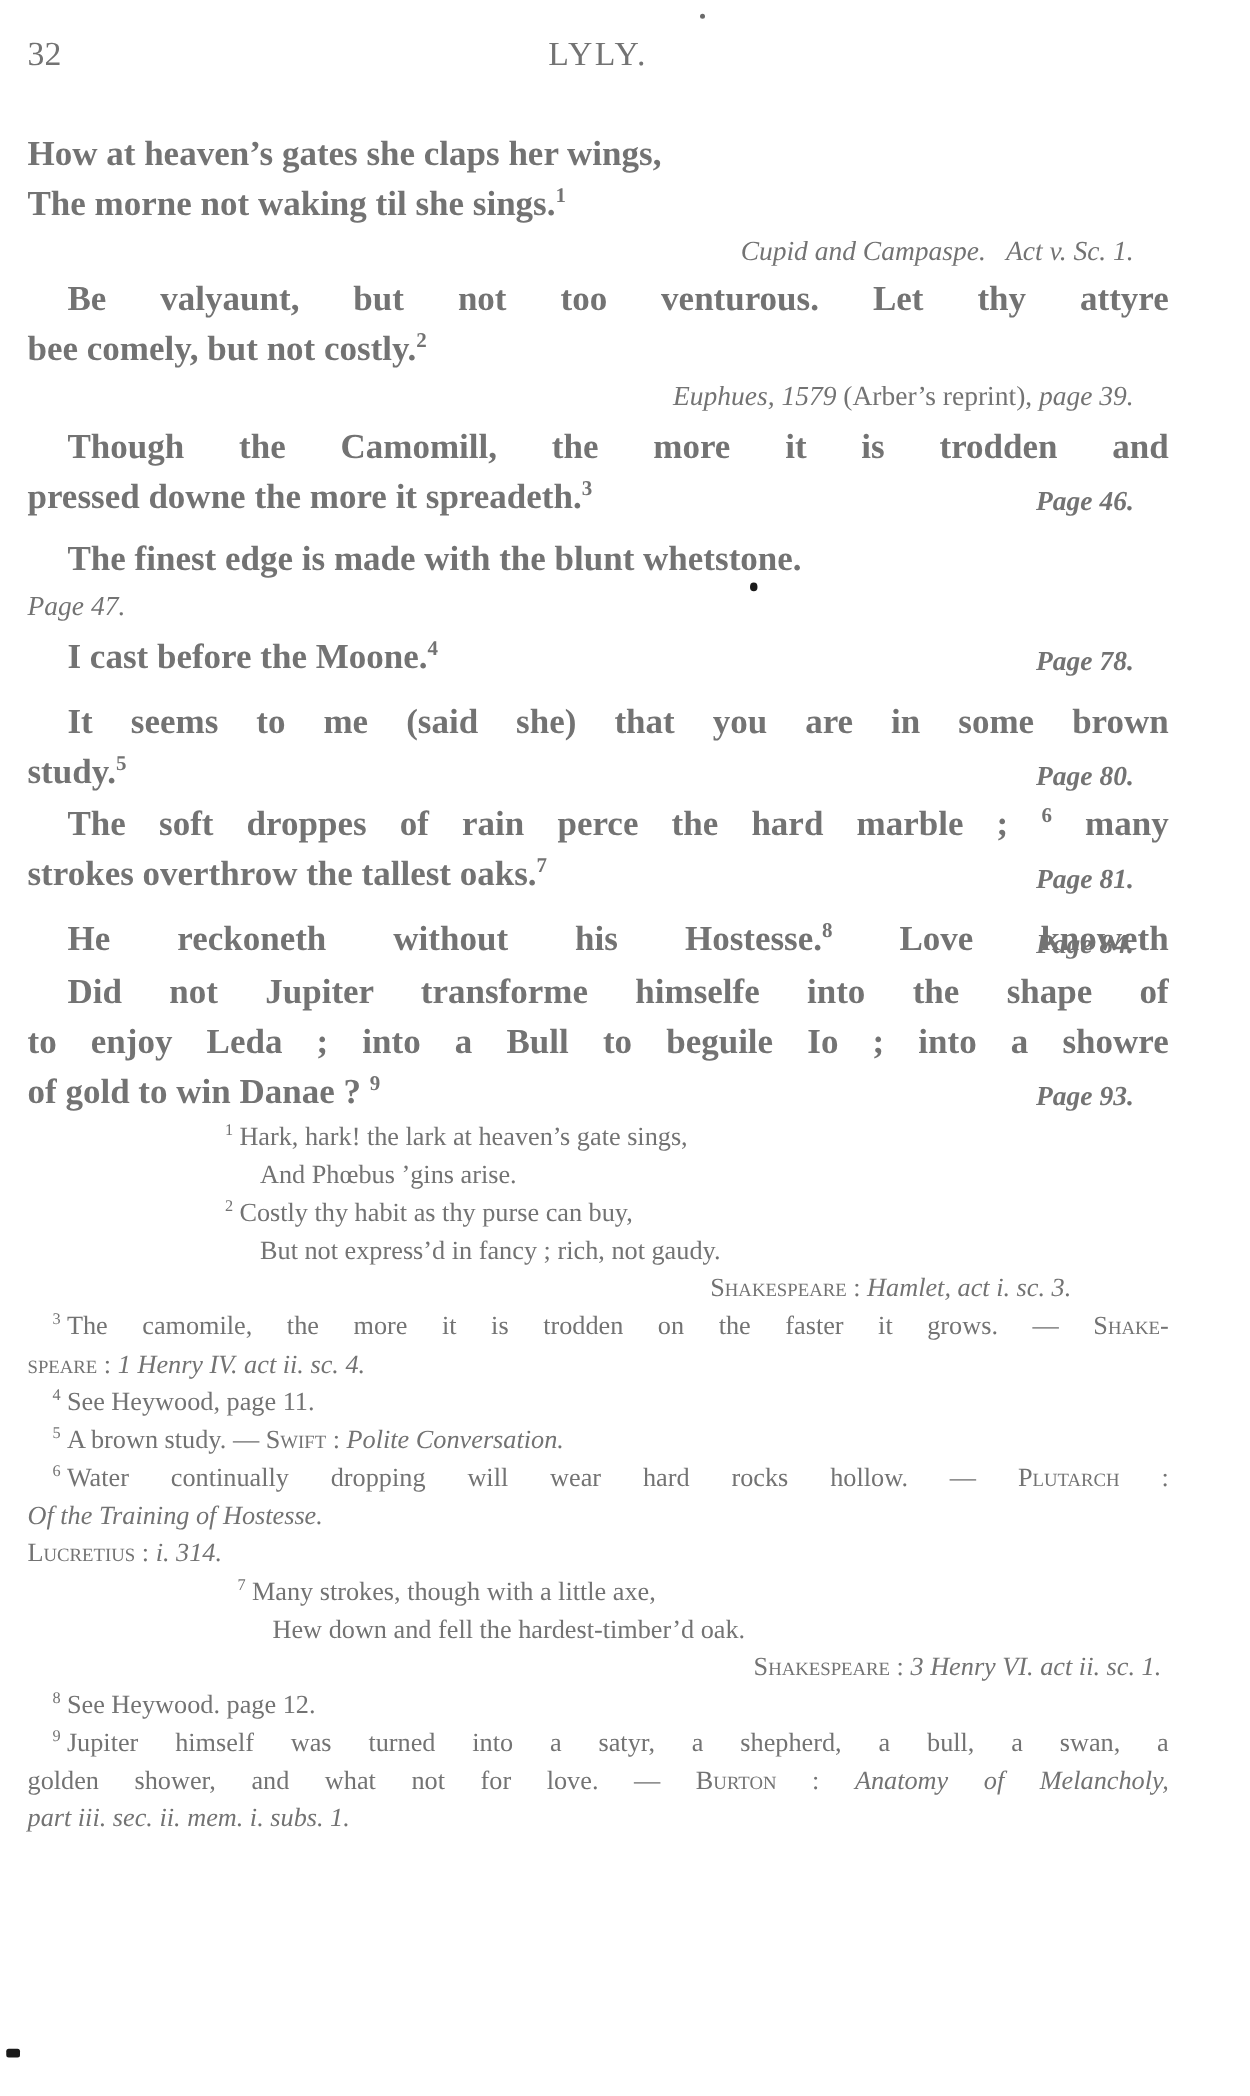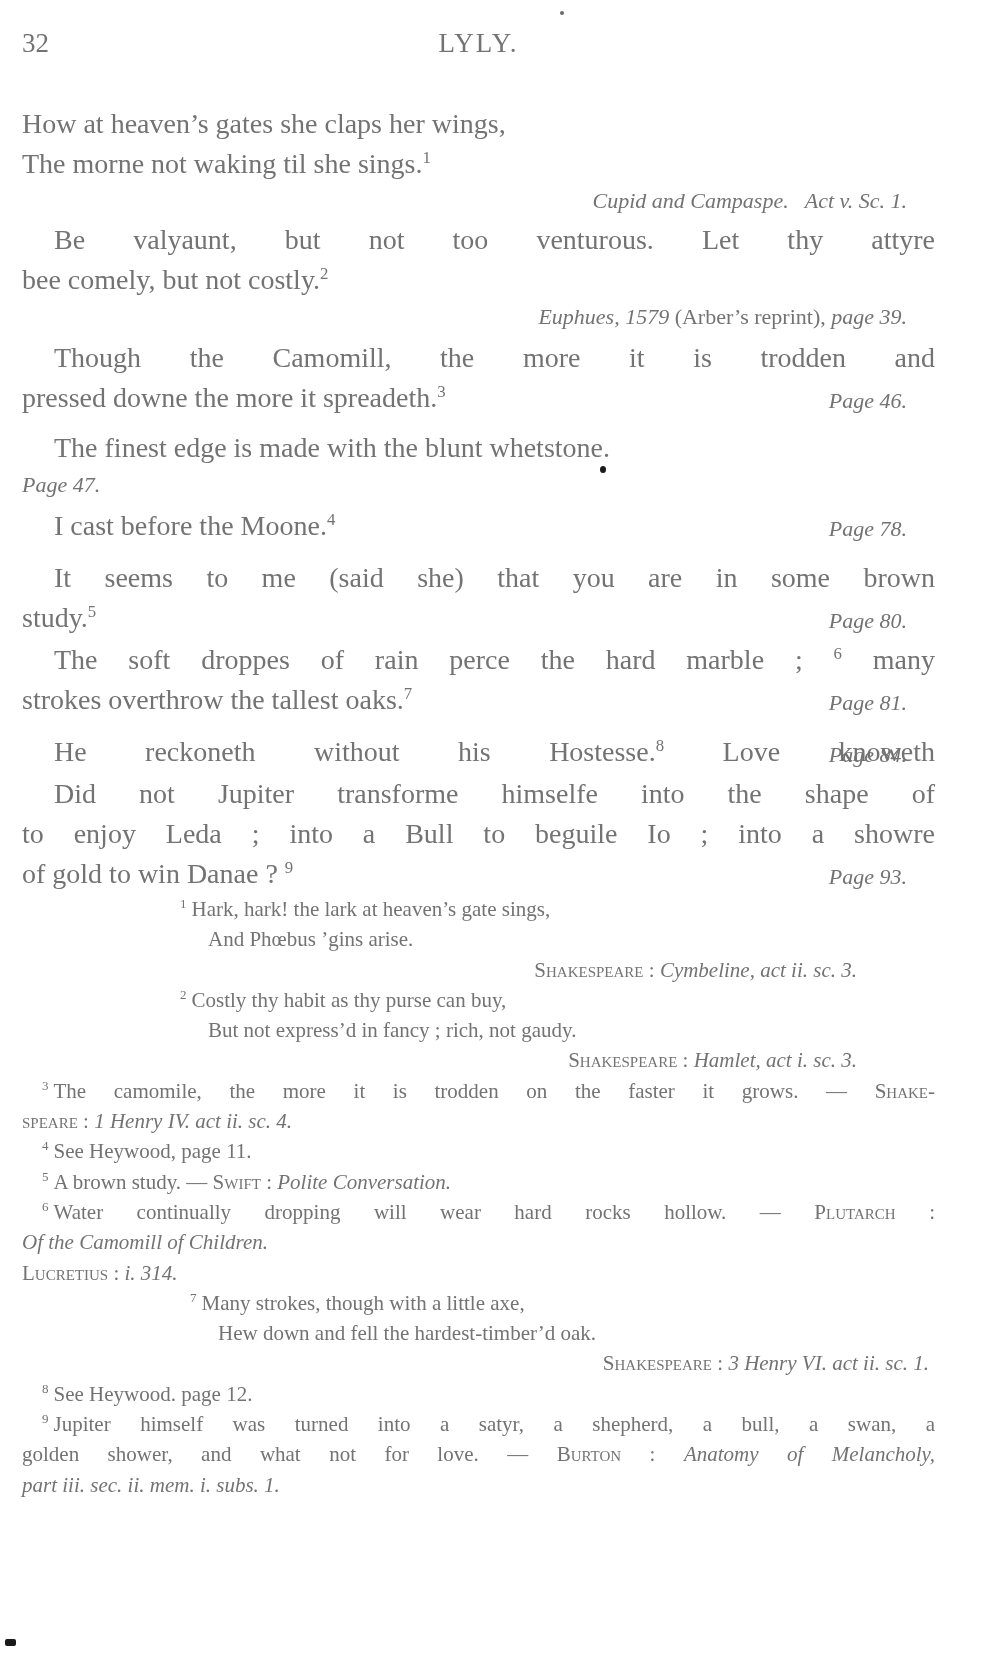--- a/index.html
+++ b/index.html
@@ -6,21 +6,21 @@
   .page{position:relative;width:1000px;height:1677px;background:#ffffff;overflow:hidden;
         font-family:"Liberation Serif","DejaVu Serif",serif;color:#737373;}
   .content{position:absolute;left:22px;top:0;width:913px;}
 
   
   .header{position:relative;margin-top:26px;height:34px;font-size:27px;line-height:34px;}
   .pagenum{position:absolute;left:0;top:0;}
   .runhead{text-align:center;letter-spacing:2px;}
 
   
-  .q{position:relative;font-size:28px;line-height:40px;}
+  .q{position:relative;font-size:28px;line-height:40px;font-weight:bold;}
   .qline{min-height:40px;}
   .indent{text-indent:32px;}
   .stretch{text-align:justify;text-align-last:justify;}
   .mtq1{margin-top:44px;}
   .m6{margin-top:2px;} .m8{margin-top:8px;} .m10{margin-top:10px;} .m12{margin-top:12px;}
   .attr{white-space:pre;text-align:right;padding-right:28px;font-size:22px;line-height:26px;margin:4px 0 6px;}
   .refline{text-align:left;padding-right:28px;font-size:22px;line-height:26px;font-style:italic;margin-top:4px;}
   .pageref{position:absolute;right:28px;bottom:6px;font-size:22px;line-height:22px;font-style:italic;}
   sup.qs{font-size:60%;line-height:0;vertical-align:super;}
 
@@ -110,35 +110,34 @@
       <div class="qline indent stretch"><span>Did not Jupiter transforme himselfe into the shape of</span></div>
       <div class="qline stretch"><span>to enjoy Leda ; into a Bull to beguile Io ; into a showre</span></div>
       <div class="qline"><span>of gold to win Danae ? </span><sup class="qs">9</sup></div>
       <span class="pageref">Page 93.</span>
     </div>
 
     <div class="fns">
 
       <div class="fl fv1"><sup class="fs">1</sup><span>Hark, hark! the lark at heaven’s gate sings,</span></div>
       <div class="fl fv2"><span>And Phœbus ’gins arise.</span></div>
-      <div class="fl fattr"><span class="sc">Shakespeare : </span><span class="it">Cymbeline, act ii. sc. 3.</span></div>
 
       <div class="fl fv1"><sup class="fs">2</sup><span>Costly thy habit as thy purse can buy,</span></div>
       <div class="fl fv2"><span>But not express’d in fancy ; rich, not gaudy.</span></div>
       <div class="fl fattr"><span class="sc">Shakespeare : </span><span class="it">Hamlet, act i. sc. 3.</span></div>
 
       <div class="fl find stretch"><sup class="fs">3</sup><span>The camomile, the more it is trodden on the faster it grows. — </span><span class="sc">Shake-</span></div>
       <div class="fl"><span class="sc">speare : </span><span class="it">1 Henry IV. act ii. sc. 4.</span></div>
 
       <div class="fl find"><sup class="fs">4</sup><span>See Heywood, page 11.</span></div>
 
       <div class="fl find"><sup class="fs">5</sup><span>A brown study. — </span><span class="sc">Swift : </span><span class="it">Polite Conversation.</span></div>
 
       <div class="fl find stretch"><sup class="fs">6</sup><span>Water continually dropping will wear hard rocks hollow. — </span><span class="sc">Plutarch :</span></div>
-      <div class="fl"><span class="it">Of the Camomill of Children.</span></div>
+      <div class="fl"><span class="it">Of the Training of Hostesse.</span></div>
 
       <div class="fl"><span class="sc">Lucretius : </span><span class="it">i. 314.</span></div>
 
       <div class="fl fv1b"><sup class="fs">7</sup><span>Many strokes, though with a little axe,</span></div>
       <div class="fl fv2b"><span>Hew down and fell the hardest-timber’d oak.</span></div>
       <div class="fl fattr2"><span class="sc">Shakespeare : </span><span class="it">3 Henry VI. act ii. sc. 1.</span></div>
 
       <div class="fl find"><sup class="fs">8</sup><span>See Heywood. page 12.</span></div>
 
       <div class="fl find stretch"><sup class="fs">9</sup><span>Jupiter himself was turned into a satyr, a shepherd, a bull, a swan, a</span></div>

